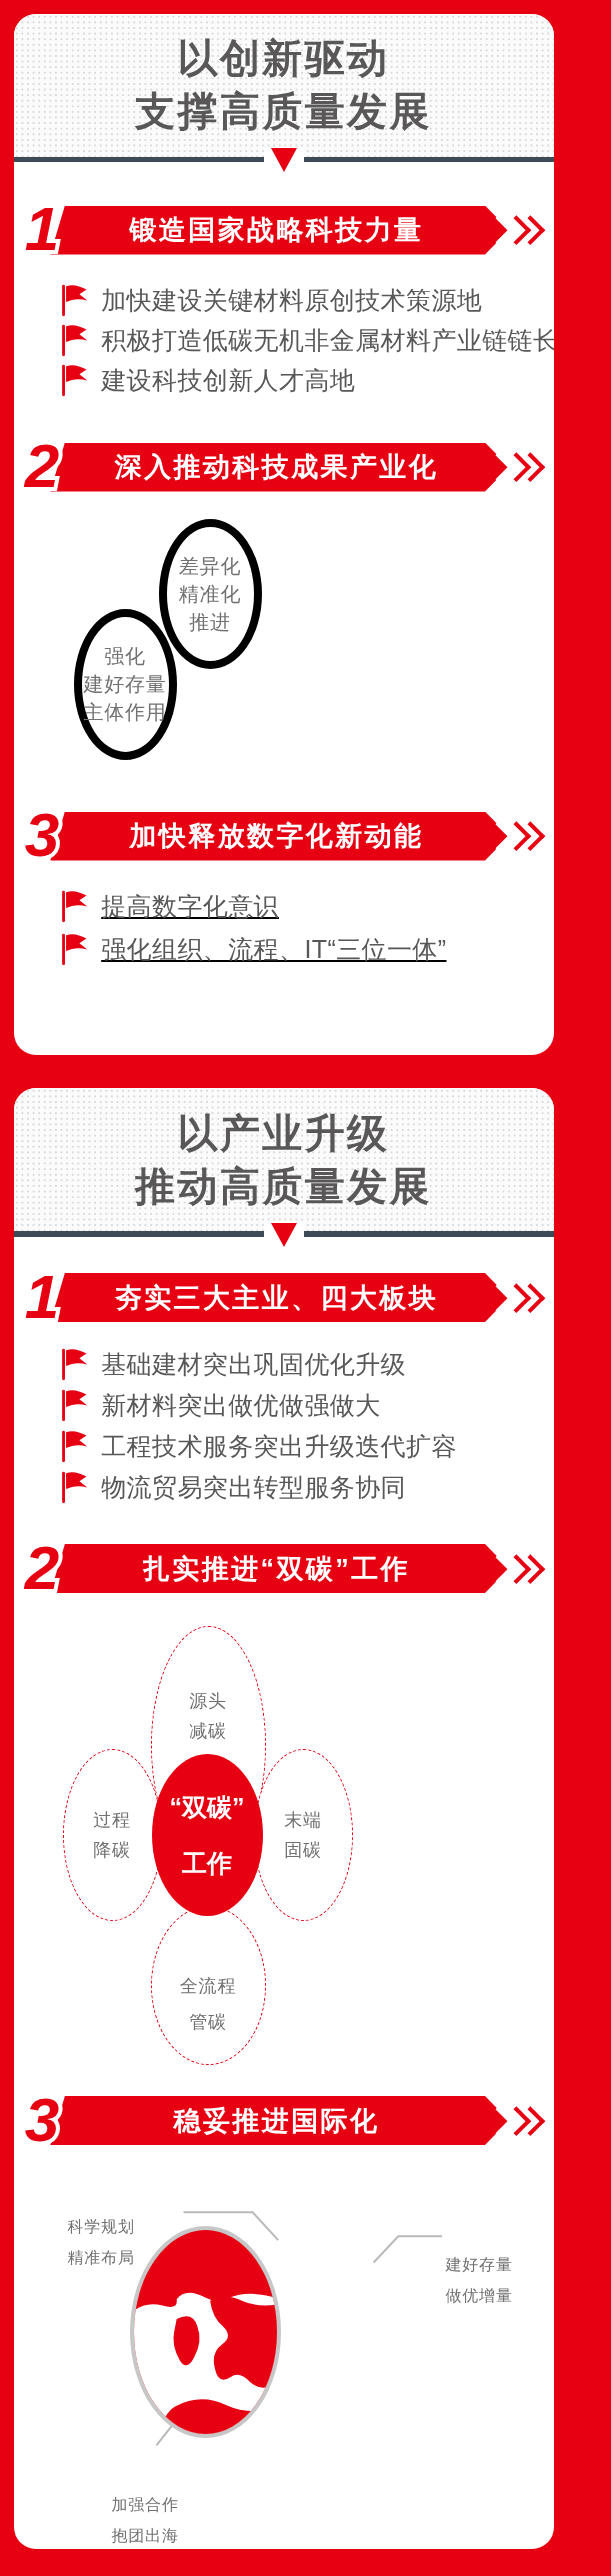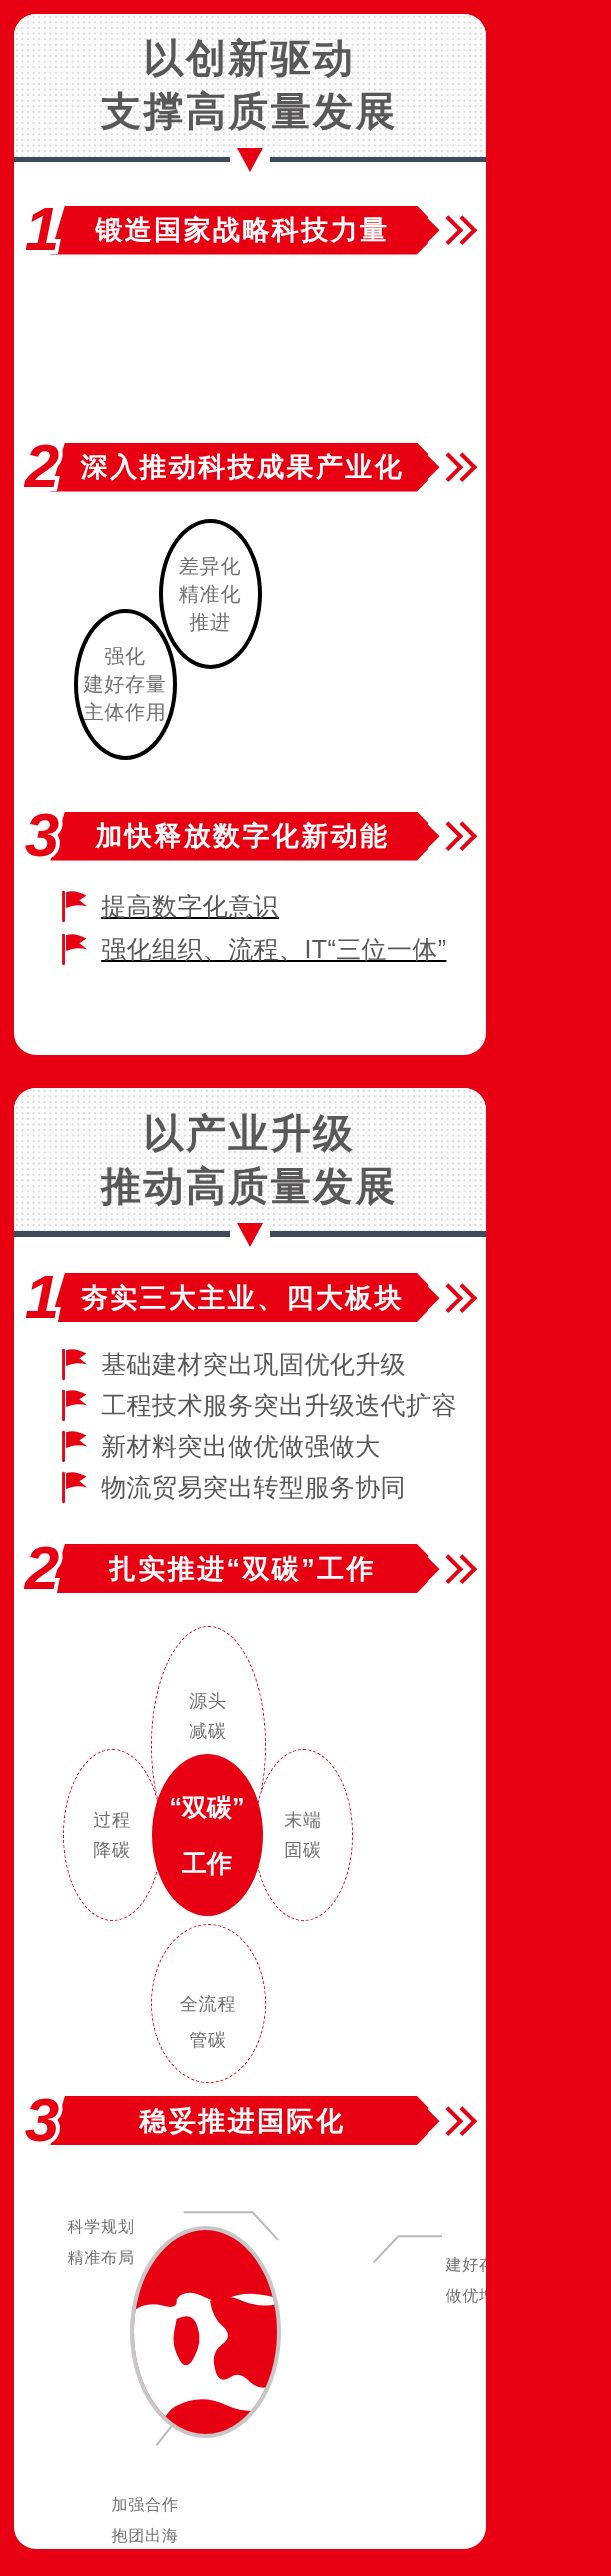--- a/index.html
+++ b/index.html
@@ -4,21 +4,21 @@
 <style>
   html,body { margin:0; padding:0; }
   body {
     width:611px; height:2576px;
     background:#e60012;
     position:relative;
     font-family:"Liberation Sans","DejaVu Sans",sans-serif;
     overflow:hidden;
   }
   .card {
-    position:absolute; left:13.5px; width:472px;
+    position:absolute; left:13.5px; width:540px;
     background:#ffffff; border-radius:22px; overflow:hidden;
   }
   #card1 { top:13.5px; height:1041px; }
   #card2 { top:1088px; height:1461px; }
 
   
   .card-header {
     position:absolute; left:0; right:0; top:0; height:143px;
     background-color:#fbfbfb;
     background-image:radial-gradient(#d9d9d9 1.1px, rgba(0,0,0,0) 1.3px);
@@ -69,39 +69,39 @@
   
   .bullets { position:absolute; left:48px; right:16px; }
   .bullet { display:flex; align-items:center; }
   .h50 .bullet { height:40px; } .h52 .bullet { height:41px; } .h54 .bullet { height:43px;text-decoration:underline; }
   .flag { flex:0 0 27px; margin-right:12.7px; }
   .bullet-text { font-size:25px; color:#595757; white-space:nowrap; letter-spacing:0.4px; }
 
   
   .ell {
     position:absolute; box-sizing:border-box; background:#ffffff;
-    border:4px solid #000000; border-radius:50%;
+    border:8px solid #000000; border-radius:50%;
     display:flex; flex-direction:column; align-items:center; justify-content:center;
     text-align:center; color:#727171; font-size:20px; line-height:28px; letter-spacing:0.8px;
   }
   #c-top { left:145px; top:505px; width:103px; height:150px; z-index:2; }
   #c-left { left:60px; top:595px; width:103px; height:151px; }
   #c-right { left:230px; top:595px; width:103px; height:151px; }
 
   
   .petal {
     position:absolute; box-sizing:border-box; background:#ffffff;
     border:1.6px dashed #e60012; border-radius:50%;
     display:flex; flex-direction:column; align-items:center; justify-content:center;
     text-align:center; color:#727171; font-size:18px; line-height:30px; letter-spacing:0.8px; z-index:1;
   }
   #petal-top { left:137px; top:538px; width:115px; height:239px; padding-bottom:60px; }
   #petal-left { left:49px; top:661px; width:99px; height:172px; }
   #petal-right { left:240px; top:661px; width:99px; height:172px; }
-  #petal-bottom { left:137px; top:836px; width:115px; height:159px; padding-top:37px;gap:6px; }
+  #petal-bottom { left:137px; top:818px; width:115px; height:159px; padding-top:37px;gap:6px; }
   .flower-center {
     position:absolute; left:138px; top:666px; width:111px; height:162px;
     background:#e60012; border-radius:50%; z-index:2;
     display:flex; flex-direction:column; align-items:center; justify-content:center;
     text-align:center; color:#ffffff; font-weight:bold; font-size:25px; line-height:34px;gap:22px;
   }
 
   
   .connectors { position:absolute; left:0; top:0; width:584px; height:1461px; }
   .globe {
@@ -142,20 +142,43 @@
       <span class="num-fill">1</span>
     </div>
     <div class="banner-body">
       <span class="banner-heading">锻造国家战略科技力量</span>
     </div>
     <span class="chev chev-inner"></span>
     <span class="chev chev-out1"></span>
     <span class="chev chev-out2"></span>
   </div>
 
+  <div class="bullets h50" id="c1-l1">
+    <div class="bullet">
+      <svg class="flag" width="27" height="33" viewBox="0 0 34 42">
+          <rect x="0" y="1" width="3.6" height="40" rx="1.8" fill="#e60012"></rect>
+          <path d="M5 3 C13 0 21 2 31 7 L22 13 L32 21 C22 18 13 19 5 23 Z" fill="#e60012"></path>
+        </svg>
+      <span class="bullet-text">加快建设关键材料原创技术策源地</span>
+    </div>
+    <div class="bullet">
+      <svg class="flag" width="27" height="33" viewBox="0 0 34 42">
+          <rect x="0" y="1" width="3.6" height="40" rx="1.8" fill="#e60012"></rect>
+          <path d="M5 3 C13 0 21 2 31 7 L22 13 L32 21 C22 18 13 19 5 23 Z" fill="#e60012"></path>
+        </svg>
+      <span class="bullet-text">积极打造低碳无机非金属材料产业链链长</span>
+    </div>
+    <div class="bullet">
+      <svg class="flag" width="27" height="33" viewBox="0 0 34 42">
+          <rect x="0" y="1" width="3.6" height="40" rx="1.8" fill="#e60012"></rect>
+          <path d="M5 3 C13 0 21 2 31 7 L22 13 L32 21 C22 18 13 19 5 23 Z" fill="#e60012"></path>
+        </svg>
+      <span class="bullet-text">建设科技创新人才高地</span>
+    </div>
+  </div>
 
   <div class="banner-row" id="c1-b2">
     <div class="banner-num">
       <span class="num-stroke">2</span>
       <span class="num-fill">2</span>
     </div>
     <div class="banner-body">
       <span class="banner-heading">深入推动科技成果产业化</span>
     </div>
     <span class="chev chev-inner"></span>
@@ -233,28 +256,28 @@
           <rect x="0" y="1" width="3.6" height="40" rx="1.8" fill="#e60012"></rect>
           <path d="M5 3 C13 0 21 2 31 7 L22 13 L32 21 C22 18 13 19 5 23 Z" fill="#e60012"></path>
         </svg>
       <span class="bullet-text">基础建材突出巩固优化升级</span>
     </div>
     <div class="bullet">
       <svg class="flag" width="27" height="33" viewBox="0 0 34 42">
           <rect x="0" y="1" width="3.6" height="40" rx="1.8" fill="#e60012"></rect>
           <path d="M5 3 C13 0 21 2 31 7 L22 13 L32 21 C22 18 13 19 5 23 Z" fill="#e60012"></path>
         </svg>
+      <span class="bullet-text">新材料突出做优做强做大</span>
+    </div>
+    <div class="bullet">
+      <svg class="flag" width="27" height="33" viewBox="0 0 34 42">
+          <rect x="0" y="1" width="3.6" height="40" rx="1.8" fill="#e60012"></rect>
+          <path d="M5 3 C13 0 21 2 31 7 L22 13 L32 21 C22 18 13 19 5 23 Z" fill="#e60012"></path>
+        </svg>
       <span class="bullet-text">工程技术服务突出升级迭代扩容</span>
-    </div>
-    <div class="bullet">
-      <svg class="flag" width="27" height="33" viewBox="0 0 34 42">
-          <rect x="0" y="1" width="3.6" height="40" rx="1.8" fill="#e60012"></rect>
-          <path d="M5 3 C13 0 21 2 31 7 L22 13 L32 21 C22 18 13 19 5 23 Z" fill="#e60012"></path>
-        </svg>
-      <span class="bullet-text">新材料突出做优做强做大</span>
     </div>
     <div class="bullet">
       <svg class="flag" width="27" height="33" viewBox="0 0 34 42">
           <rect x="0" y="1" width="3.6" height="40" rx="1.8" fill="#e60012"></rect>
           <path d="M5 3 C13 0 21 2 31 7 L22 13 L32 21 C22 18 13 19 5 23 Z" fill="#e60012"></path>
         </svg>
       <span class="bullet-text">物流贸易突出转型服务协同</span>
     </div>
   </div>
 

